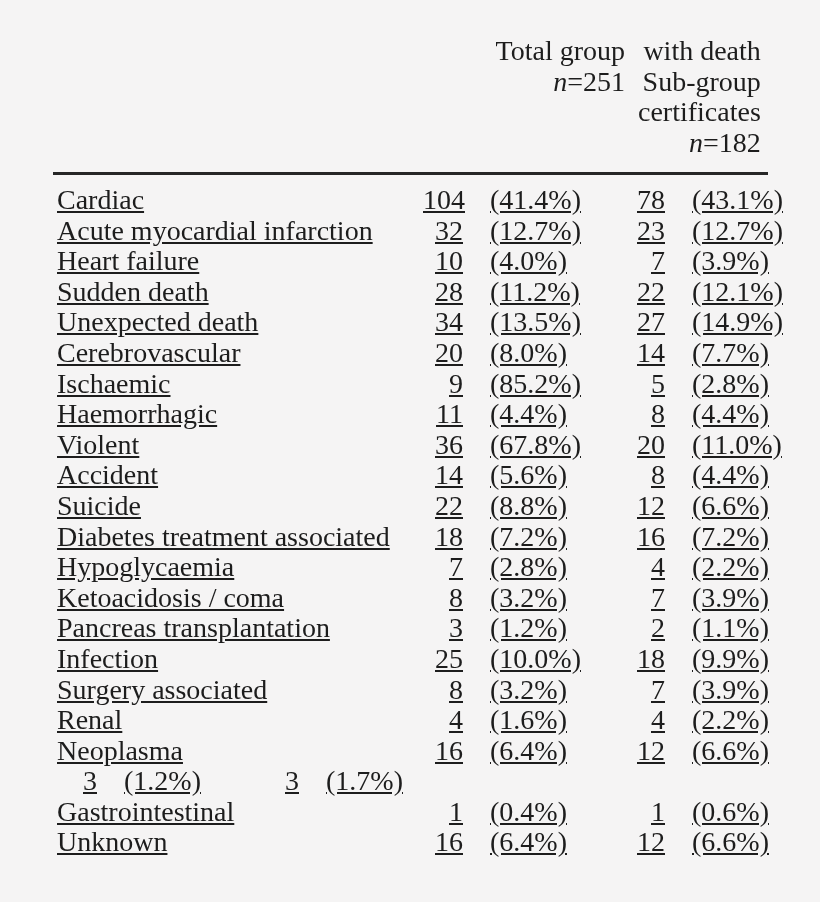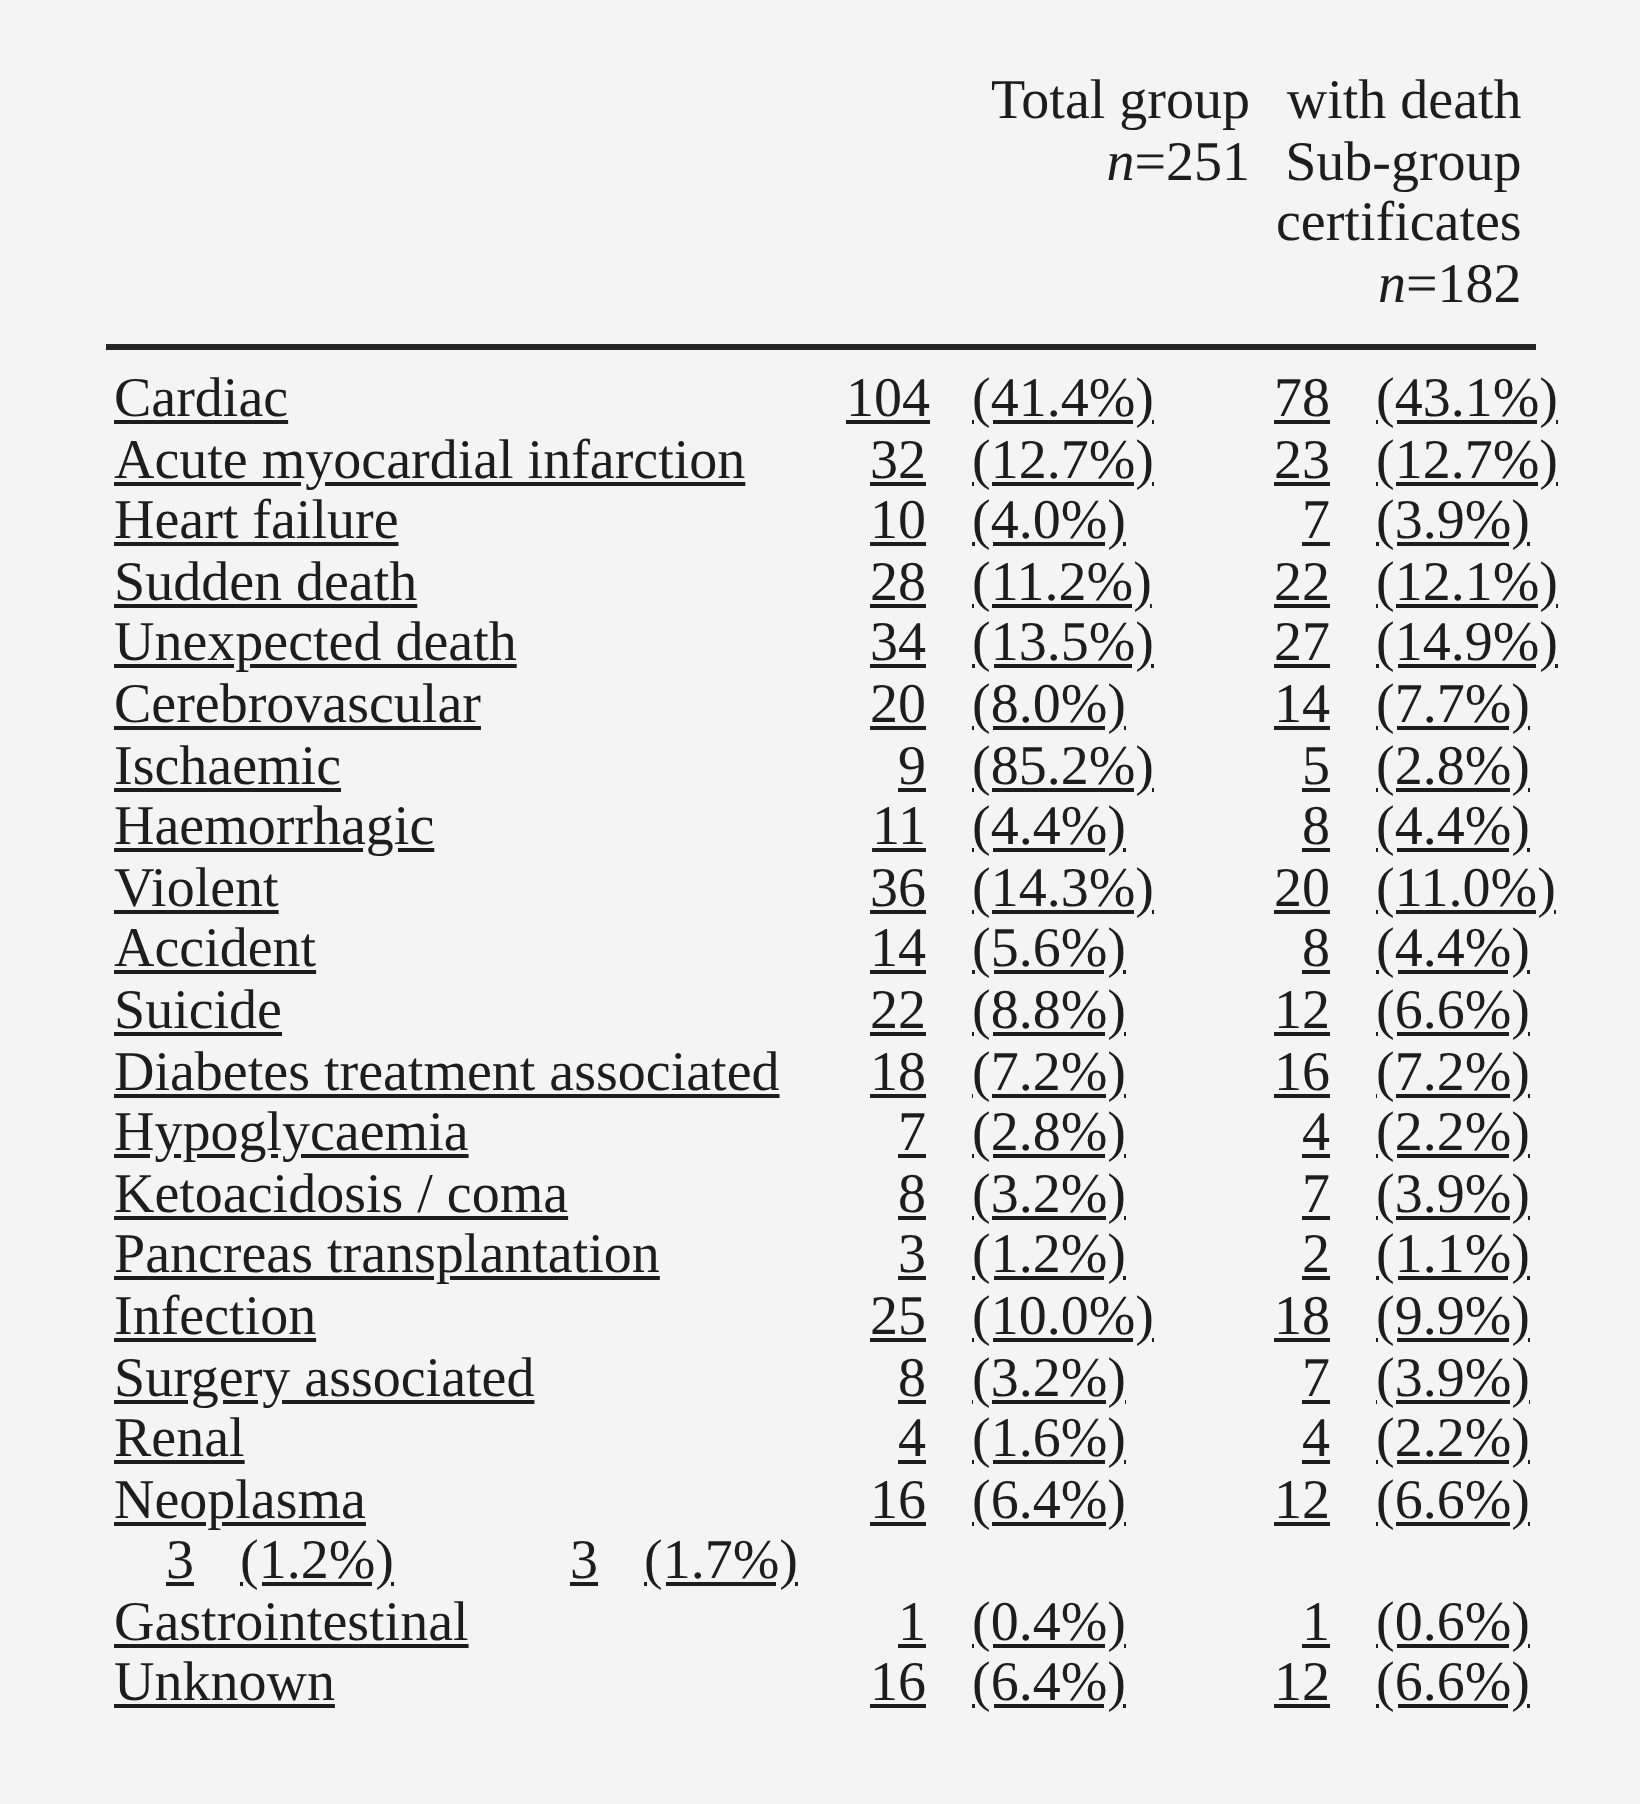--- a/index.html
+++ b/index.html
@@ -43,28 +43,28 @@
   .rows {
     margin-top: 10px;
   }
   .row {
     display: flex;
     line-height: 30.6px;
     white-space: nowrap;
     text-decoration: underline;
   }
   .row .label { width: 366px; }
-  .row .col   { width: 202px; display: flex; }
+  .row .col   { width: 202px; display: flex; gap: 20px; }
   .row .col.sub { width: auto; }
   .num {
     display: inline-block;
     width: 40px;
     text-align: right;
   }
-  .pct { margin-left: 23px; }
+  .pct { margin-left: 7px; }
 </style>
 </head>
 <body>
 
 <div class="sheet">
 
   <div class="header">
     <div class="hcol1">
       <div class="hline">Total group</div>
       <div class="hline"><i>n</i><span>=251</span></div>
@@ -173,21 +173,21 @@
     <div class="col sub">
       <span class="num bind-sc">8</span>
       <span class="pct bind-sp">(4.4%)</span>
     </div>
   </div>
 
   <div class="row">
     <div class="label bind-label">Violent</div>
     <div class="col total">
       <span class="num bind-tc">36</span>
-      <span class="pct bind-tp">(14.3%)</span>
+      <span class="pct bind-tp">(67.8%)</span>
     </div>
     <div class="col sub">
       <span class="num bind-sc">20</span>
       <span class="pct bind-sp">(11.0%)</span>
     </div>
   </div>
 
   <div class="row">
     <div class="label bind-label">Accident</div>
     <div class="col total">

